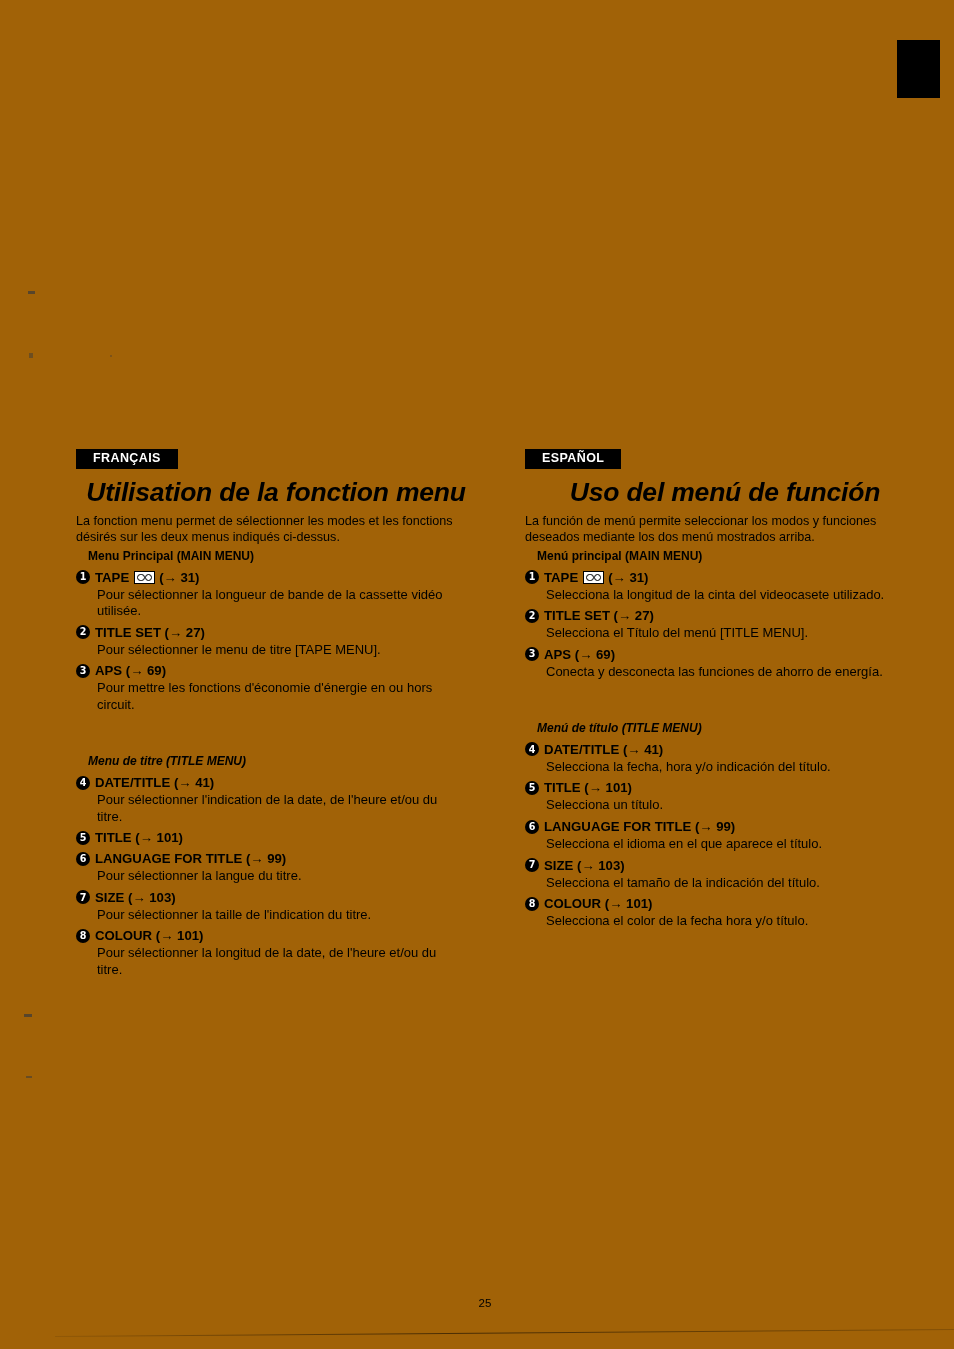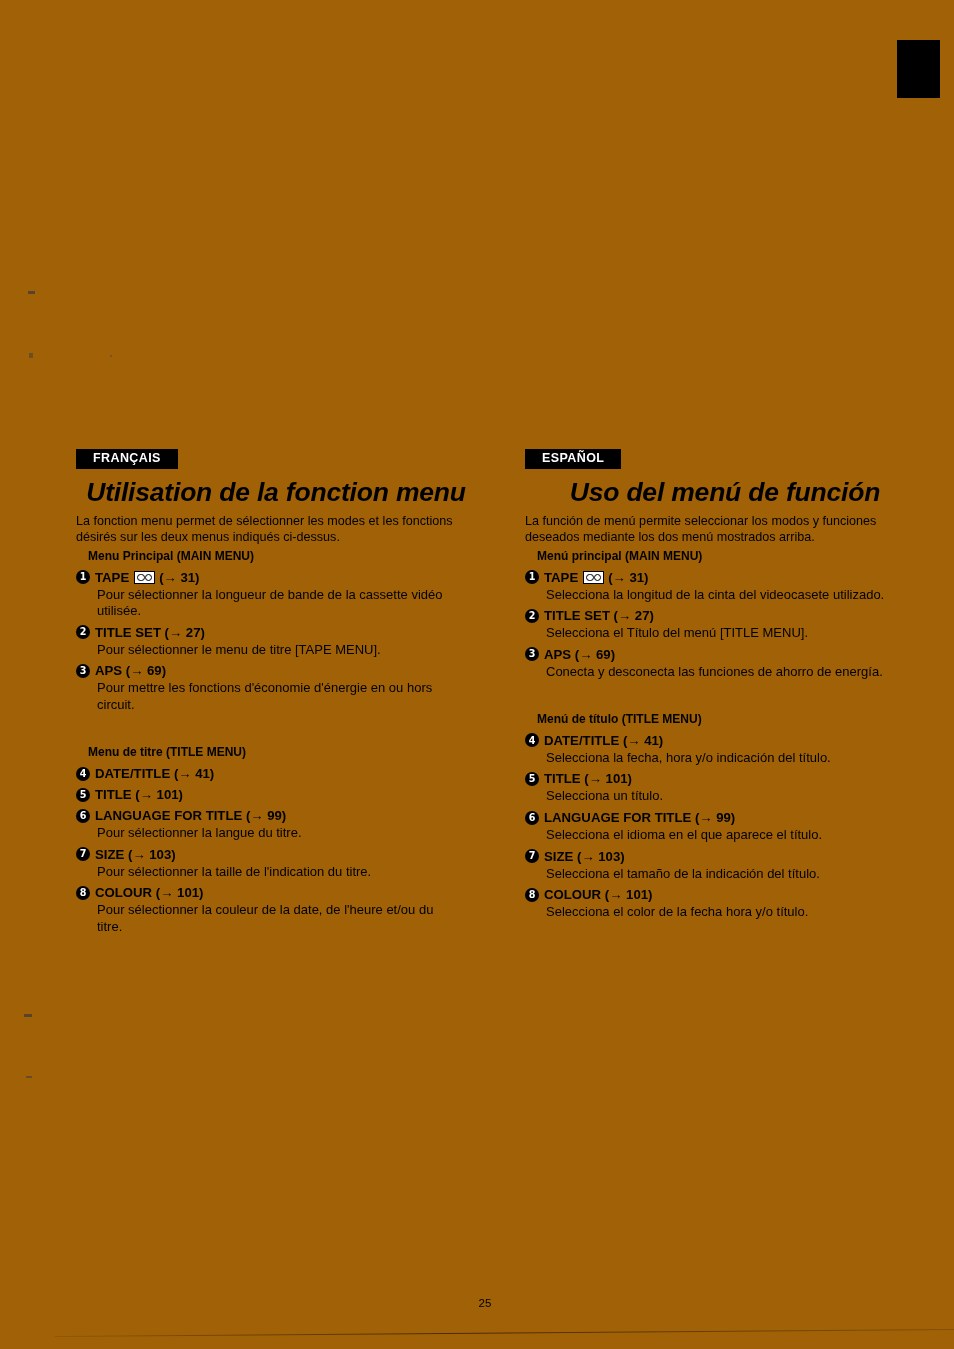--- a/index.html
+++ b/index.html
@@ -40,21 +40,21 @@
     font-size:12.6px;line-height:16.6px;margin:0 0 1px 0;
     max-width:378px;
   }
 
   
   .group-head{
     font-weight:bold;font-size:12px;line-height:16.6px;
     margin:2px 0 1px 0;
     padding-left:12px;
   }
-  .group-head.spaced{margin-top:31px;}
+  .group-head.spaced{margin-top:40px;font-style:italic;}
 
   
   .item{margin:4px 0 0 0;}
   .item-head{
     display:flex;align-items:center;
     font-weight:bold;font-size:13.2px;line-height:17px;
   }
   .num{
     display:inline-flex;align-items:center;justify-content:center;
     width:14px;height:14px;border-radius:50%;
@@ -158,20 +158,21 @@
     
     <div class="group-head spaced">Menu de titre (TITLE MENU)</div>
 
     <div class="item">
       <div class="item-head">
         <span class="num">4</span>
         <span class="item-label">DATE/TITLE</span>
         <span>&nbsp;</span>
         <span class="ref">(→ 41)</span>
       </div>
+      <div class="desc">Pour sélectionner l'indication de la date, de l'heure et/ou du titre.</div>
     </div>
 
     <div class="item">
       <div class="item-head">
         <span class="num">5</span>
         <span class="item-label">TITLE</span>
         <span>&nbsp;</span>
         <span class="ref">(→ 101)</span>
       </div>
     </div>
@@ -196,21 +197,21 @@
       <div class="desc">Pour sélectionner la taille de l'indication du titre.</div>
     </div>
 
     <div class="item">
       <div class="item-head">
         <span class="num">8</span>
         <span class="item-label">COLOUR</span>
         <span>&nbsp;</span>
         <span class="ref">(→ 101)</span>
       </div>
-      <div class="desc">Pour sélectionner la couleur de la date, de l'heure et/ou du titre.</div>
+      <div class="desc">Pour sélectionner la longitud de la date, de l'heure et/ou du titre.</div>
     </div>
   </div>
 
   <div class="col col-es">
     <div class="lang-badge">ESPAÑOL</div>
     <div class="sec-title">Uso del menú de función</div>
     <div class="intro">La función de menú permite seleccionar los modos y funciones deseados mediante los dos menú mostrados arriba.</div>
 
     <div class="group-head">Menú principal (MAIN MENU)</div>
 

